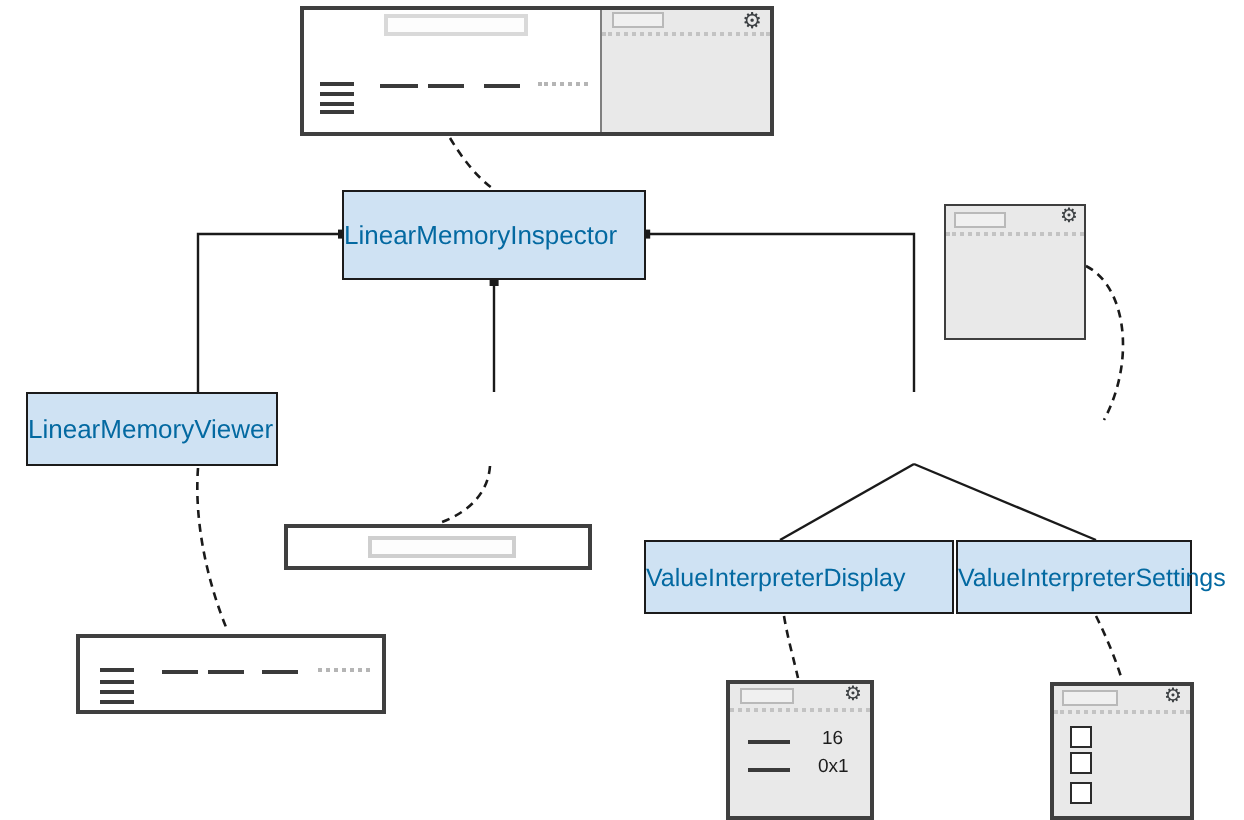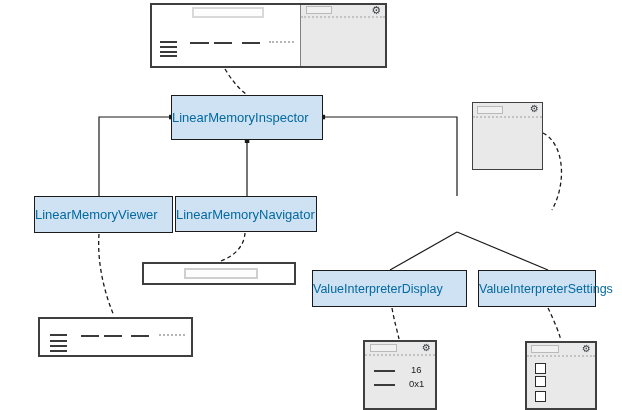--- a/index.html
+++ b/index.html
@@ -74,27 +74,24 @@
 
   <div class="panel gray" style="left:472px;top:102px;width:71px;height:68px;border-width:1.5px;">
     <div class="mock-input sm" style="left:4px;top:3px;width:26px;height:8px;"></div>
     <span class="gear" style="right:3px;top:1px;font-size:10px;">⚙</span>
     <div class="dotsep" style="top:13px;"></div>
   </div>
 
   <div class="node" style="left:171px;top:95px;width:152px;height:45px;">
     <span>LinearMemoryInspector</span>
   </div>
-  <div class="node" style="left:34px;top:196px;width:139px;height:37px;">
+  <div class="node" style="left:13px;top:196px;width:126px;height:37px;">
     <span>LinearMemoryViewer</span>
   </div>
-  <div class="node" style="left:175px;top:196px;width:142px;height:36px;">
-    <span>LinearMemoryNavigator</span>
-  </div>
-  <div class="node" style="left:312px;top:270px;width:155px;height:37px;font-size:12.5px;">
+  <div class="node" style="left:322px;top:270px;width:155px;height:37px;font-size:12.5px;">
     <span>ValueInterpreterDisplay</span>
   </div>
   <div class="node" style="left:478px;top:270px;width:118px;height:37px;font-size:12.5px;">
     <span>ValueInterpreterSettings</span>
   </div>
 
   <div class="panel" style="left:142px;top:262px;width:154px;height:23px;">
     <div class="mock-input" style="left:40px;top:4px;width:74px;height:11px;border-color:#cfcfcf;"></div>
   </div>
 

